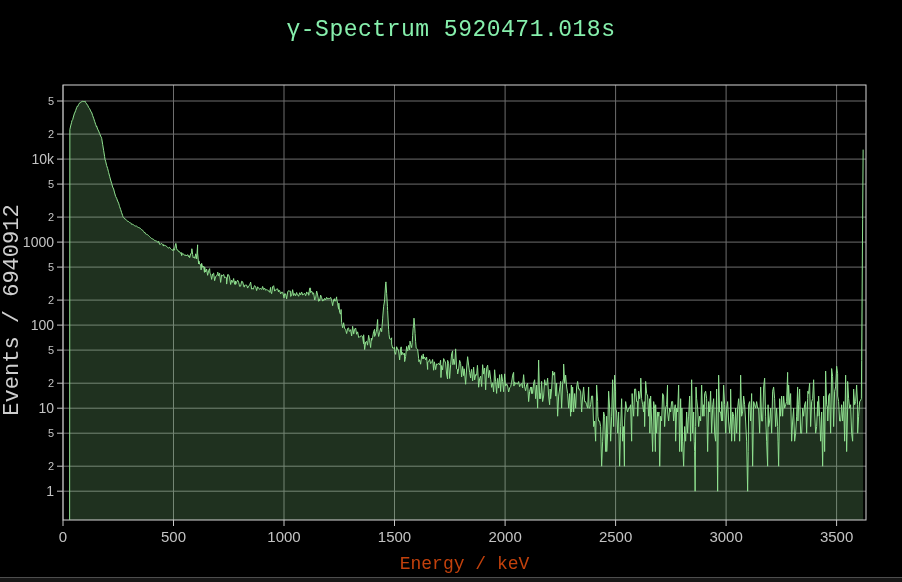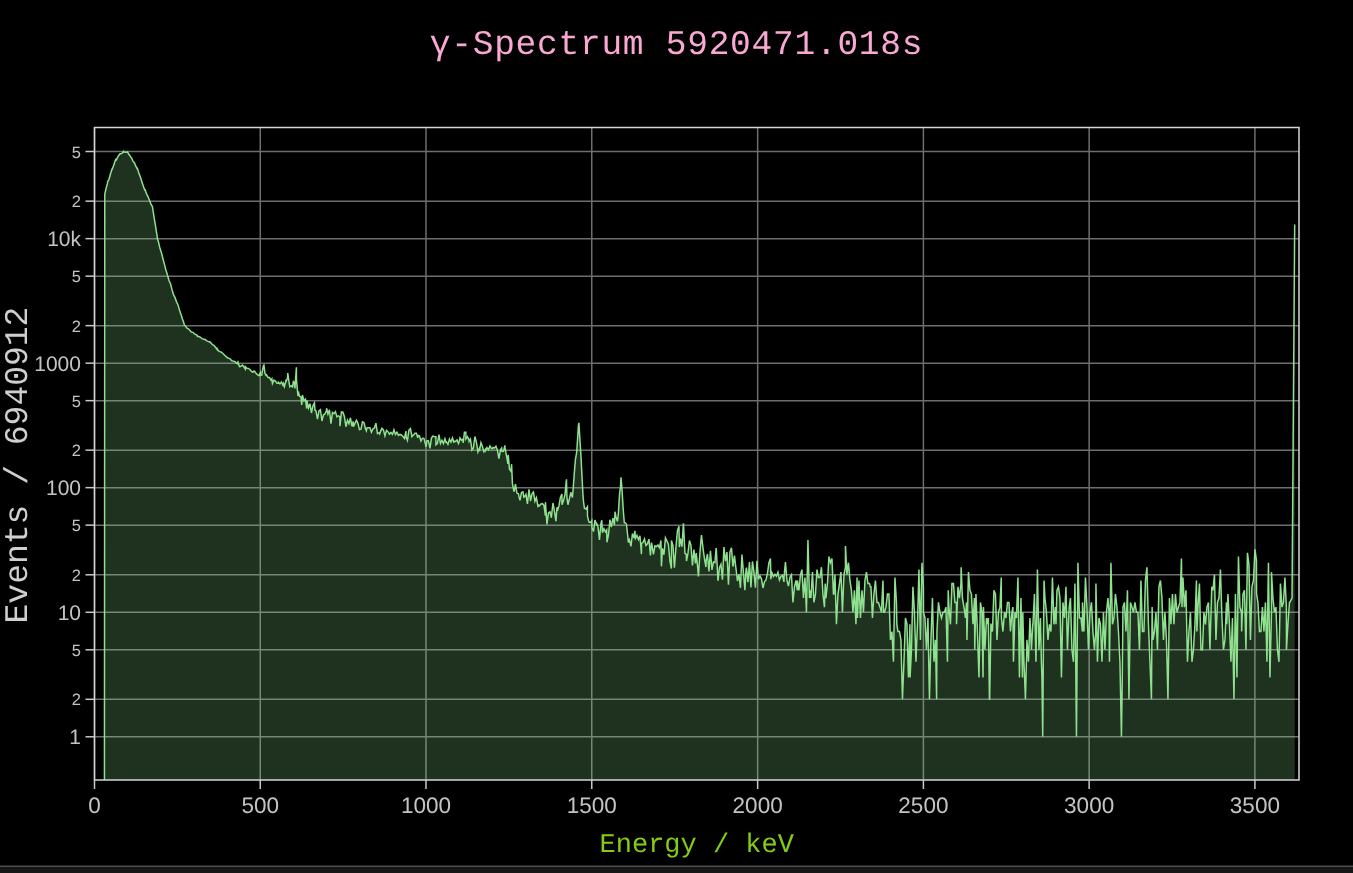--- a/index.html
+++ b/index.html
@@ -1,23 +1,23 @@
 <!DOCTYPE html>
 <html><head>
 <meta charset="utf-8">
 <style>
   html,body{margin:0;padding:0;background:#000;}
   .screen{position:relative;width:902px;height:582px;background:#000;overflow:hidden;
           font-family:"Liberation Mono",monospace;}
   .chart-title{position:absolute;top:17px;left:0;width:902px;text-align:center;
-               color:#f9a8d4;font-size:23px;letter-spacing:0.5px;white-space:pre;}
+               color:#86efac;font-size:23px;letter-spacing:0.5px;white-space:pre;}
   .ylab{position:absolute;left:-136px;top:296px;width:300px;height:28px;text-align:center;
         color:#cfcfcf;font-size:22px;transform:rotate(-90deg);white-space:pre;}
   .xlab{position:absolute;left:63px;top:554px;width:803px;text-align:center;
-        color:#84cc16;font-size:18px;white-space:pre;}
+        color:#c2410c;font-size:18px;white-space:pre;}
   svg#plot{position:absolute;left:0;top:0;}
   .bottom-divider{position:absolute;left:0;top:577px;width:902px;height:1px;background:#4e4e4e;}
   .bottom-bar{position:absolute;left:0;top:578px;width:902px;height:4px;background:#161616;}
 </style>
 </head>
 <body>
 
 <div class="screen">
   <div class="chart-title">γ-Spectrum 5920471.018s</div>
   <div class="ylab">Events / 6940912</div>

